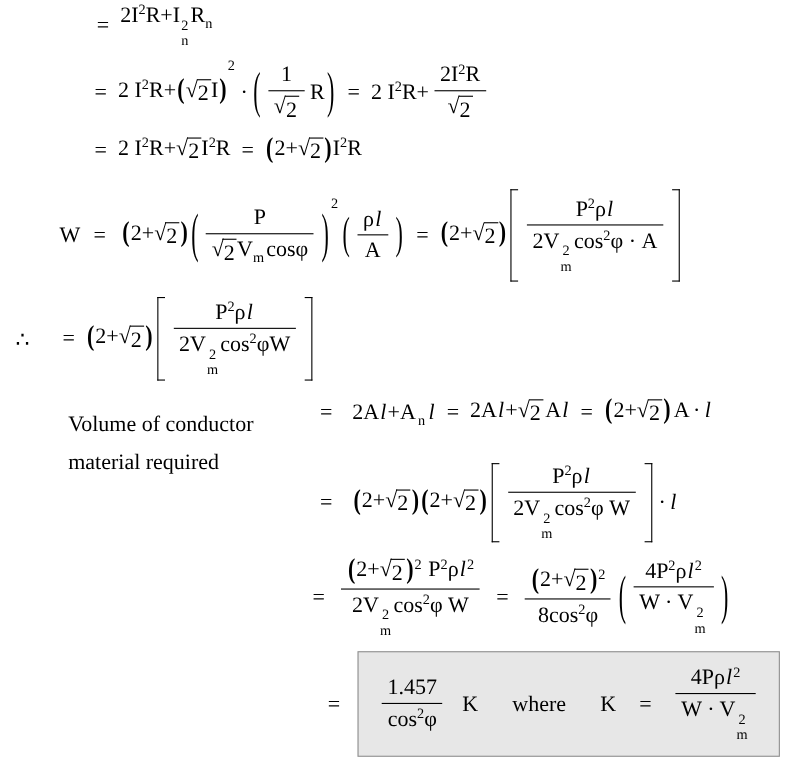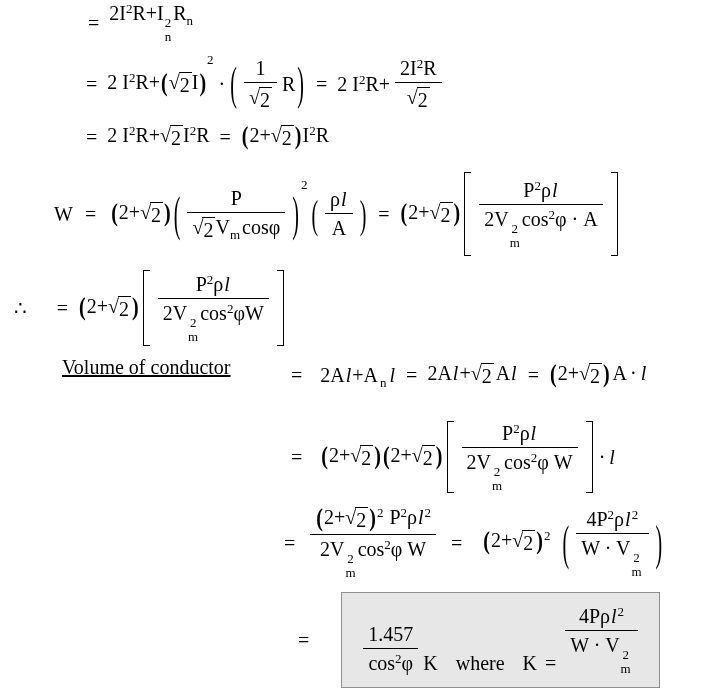--- a/index.html
+++ b/index.html
@@ -36,22 +36,22 @@
   .bkr { border:1.7px solid currentColor; border-left:0; }
   .hs { font-size:13px; align-self:flex-start; line-height:1; margin:3px 2px 0 0; }
   .eqs { margin-right:10px; }
   .eqm { margin:0 10px; }
   .dot { margin:0 3px; }
   .il { font-style:italic; padding:0 1px; }
   .ml2 { margin-left:2px; } .ml4 { margin-left:4px; } .ml6 { margin-left:6px; }
   .mr8 { margin-right:8px; } .mr12 { margin-right:12px; } .mr18 { margin-right:18px; }
   .mr30 { margin-right:30px; }
   .vlabel { position:absolute; line-height:34px; }
-  .resultbox { display:flex; align-items:flex-end; background:#e7e7e7;
-               border:1.6px solid #909090; padding:12px 16px; margin-left:32px; }
+  .resultbox { display:flex; align-items:center; background:#e7e7e7;
+               border:1.6px solid #909090; padding:12px 16px; margin-left:16px;gap:13px; }
 </style>
 </head>
 <body>
 
 <div class="page">
 
   <div class="row" style="left:88px;top:4px;height:38px;">
     <span class="txt eqs">=</span>
     <span class="txt"><span>2I</span><span class="sp">2</span><span>R+I</span><span class="ss">
           <span class="sse">2</span>
@@ -151,22 +151,23 @@
     <span class="fr">
       <span class="nu"><span>P</span><span class="sp">2</span><span>ρ</span><span class="il">l</span></span>
       <span class="de"><span>2V</span><span class="ss">
             <span class="sse">2</span>
             <span class="sse">m</span>
           </span><span>cos</span><span class="sp">2</span><span>φW</span></span>
     </span>
     <span class="bkr"></span>
   </div>
 
-  <div class="vlabel" style="left:62px;top:350px;text-decoration:underline;">
+  <div class="vlabel" style="left:62px;top:369px;">
     <div>Volume of conductor</div>
+    <div>material required</div>
   </div>
 
   <div class="row" style="left:291px;top:352px;height:46px;">
     <span class="txt eqs mr18">=</span>
     <span class="txt"><span>2A</span><span class="il">l</span><span>+</span><span>A</span><span class="sb ml2">n</span><span class="il ml2">l</span></span>
     <span class="txt eqm">=</span>
     <span class="txt"><span>2A</span><span class="il">l</span><span>+</span><span class="sq">
           <span class="sg">√</span>
           <span class="rd">2</span>
         </span><span class="ml2">A</span><span class="il">l</span></span>
@@ -209,20 +210,21 @@
             <span class="sse">2</span>
             <span class="sse">m</span>
           </span><span>cos</span><span class="sp">2</span><span>φ W</span></span>
     </span>
     <span class="txt eqm">=</span>
     <span class="fr">
       <span class="nu"><span class="bp">(</span><span>2+</span><span class="sq">
             <span class="sg">√</span>
             <span class="rd">2</span>
           </span><span class="bp">)</span><span class="sp">2</span></span>
+      <span class="de"><span>8cos</span><span class="sp">2</span><span>φ</span></span>
     </span>
     <span class="st s24">(</span>
     <span class="fr">
       <span class="nu"><span>4P</span><span class="sp">2</span><span>ρ</span><span class="il">l</span><span class="sp">2</span></span>
       <span class="de"><span>W · V</span><span class="ss">
             <span class="sse">2</span>
             <span class="sse">m</span>
           </span></span>
     </span>
     <span class="st s24">)</span>

